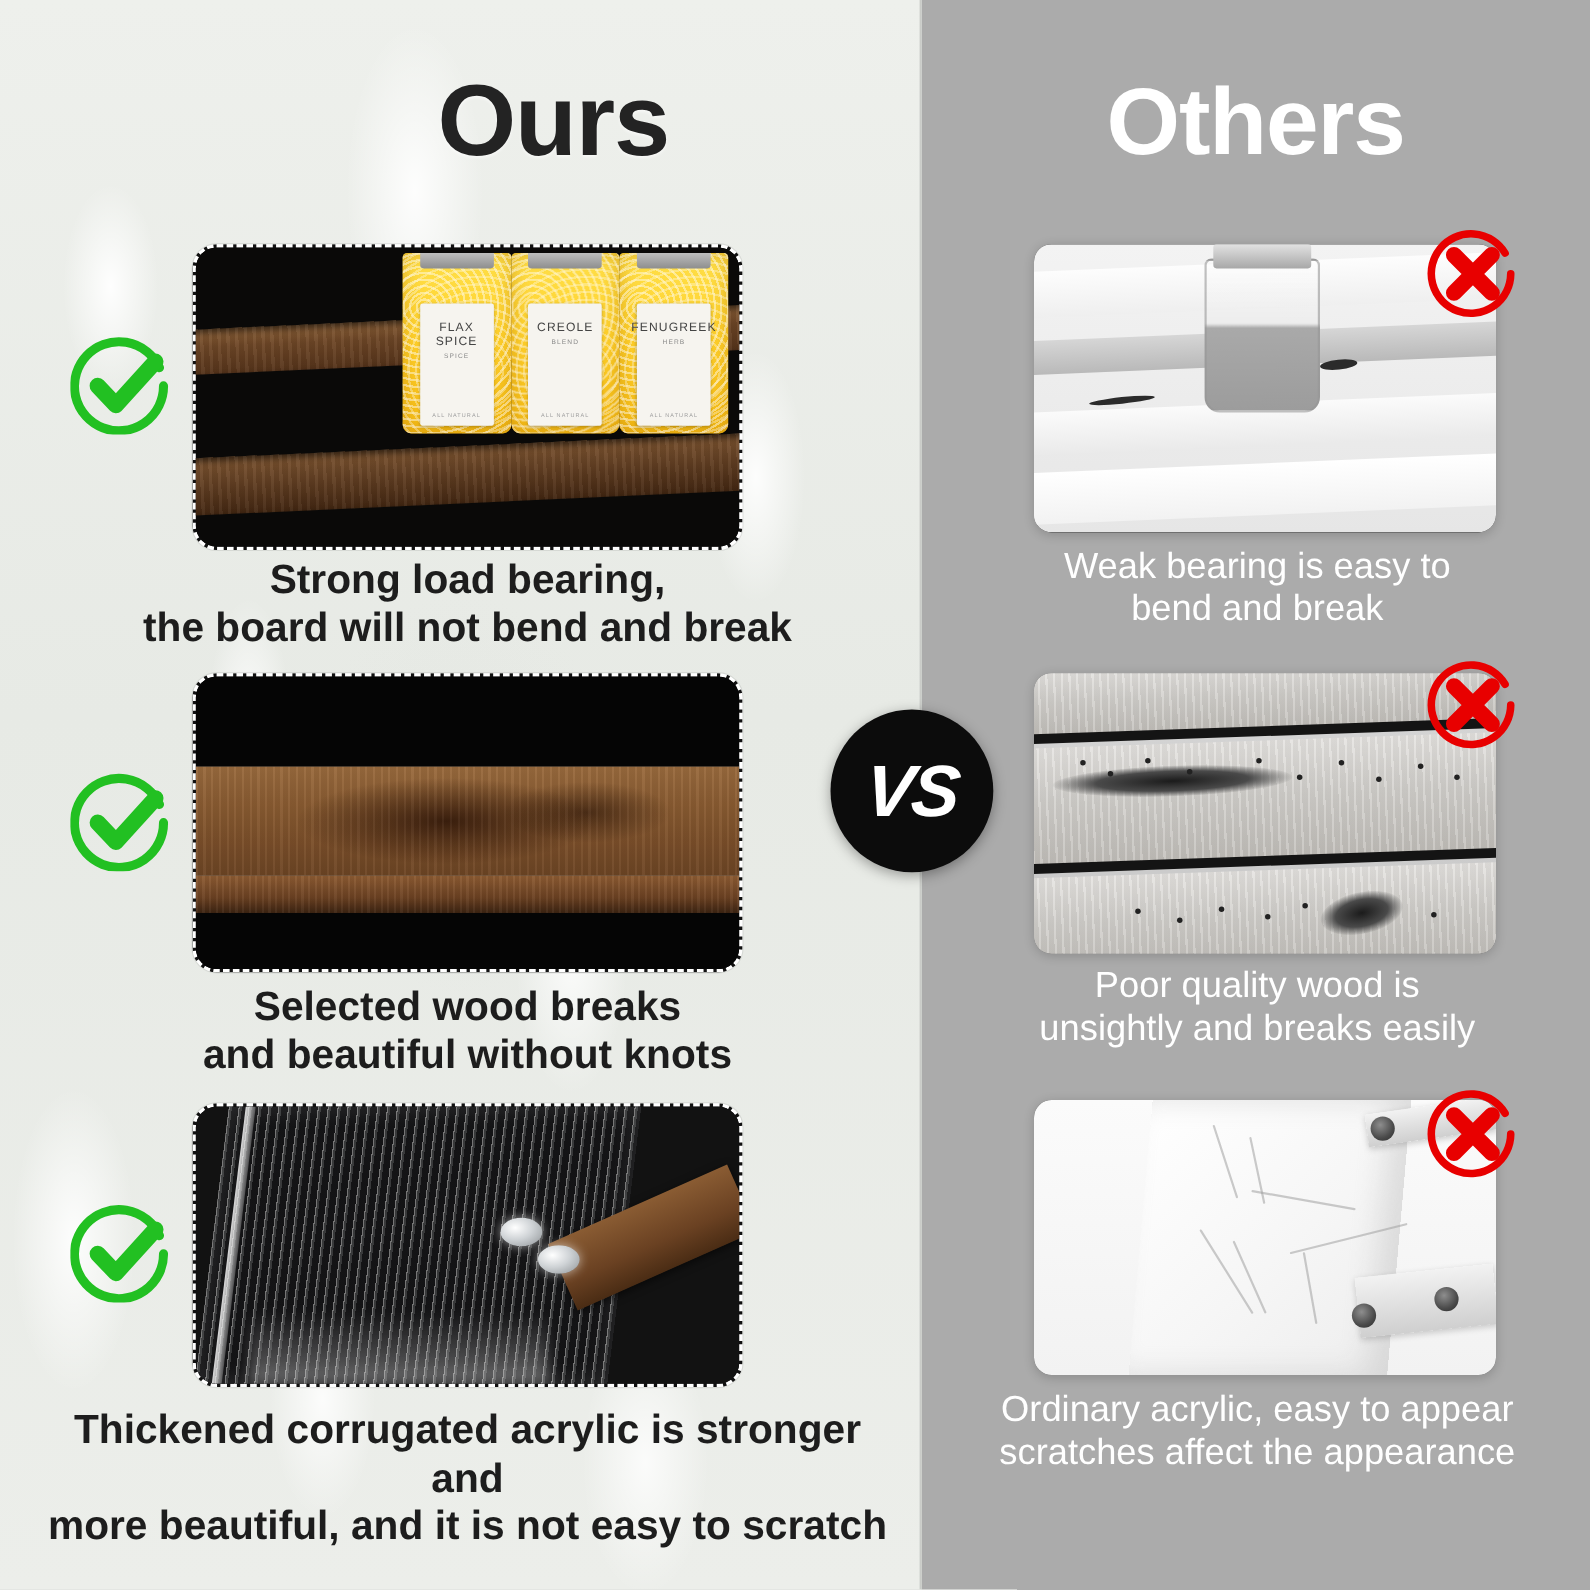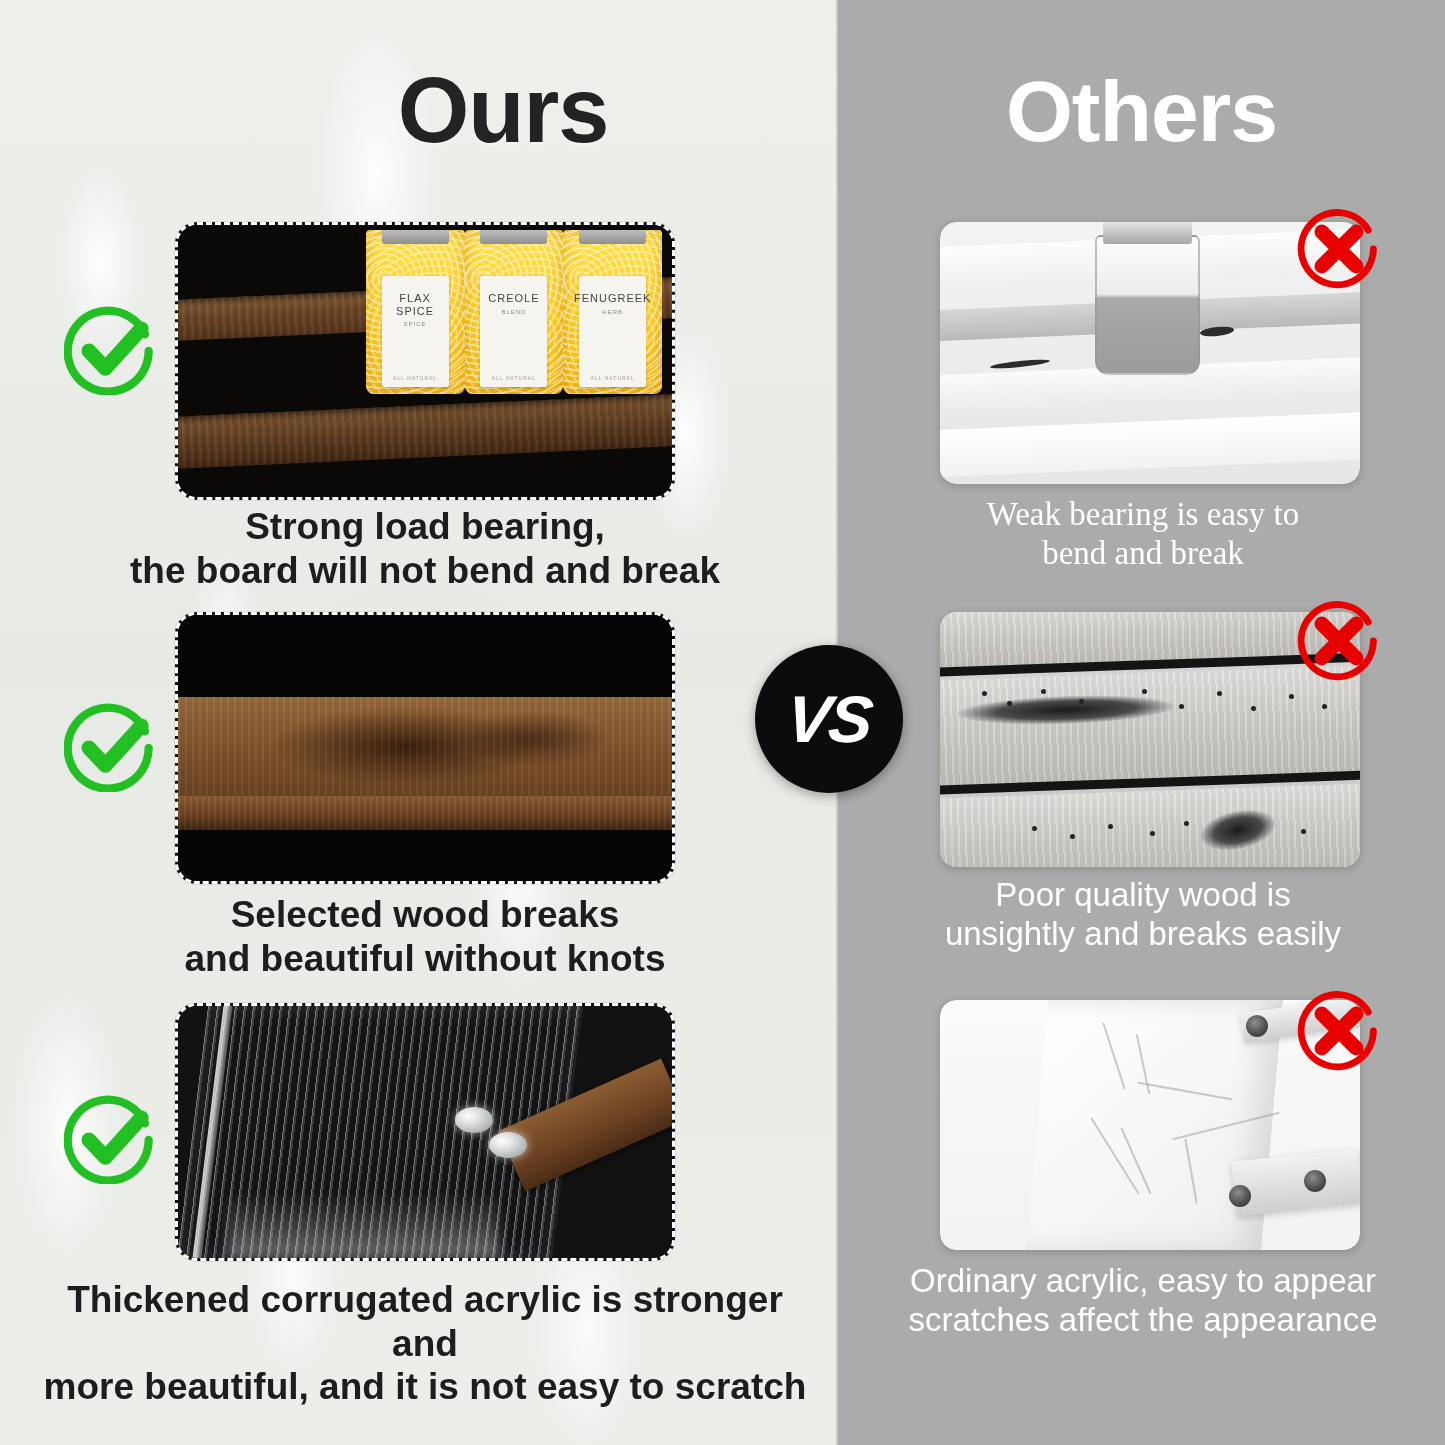--- a/index.html
+++ b/index.html
@@ -387,21 +387,21 @@
     </div>
   </div>
 
   <div class="mark" style="left:1296px;top:206px;">
     <svg class="cross-icon" viewBox="0 0 100 100">
       <path d="M84 28 A42 42 0 1 0 90 50" fill="none" stroke="#E80000" stroke-width="8" stroke-linecap="round"></path>
       <path d="M30 30 L70 70 M70 30 L30 70" fill="none" stroke="#E80000" stroke-width="17" stroke-linecap="round"></path>
     </svg>
   </div>
 
-  <div class="cap cap-right" style="top:495px;font-family:Liberation Serif, serif;">
+  <div class="cap cap-right" style="top:495px;">
     <span>Weak bearing is easy to</span>
     <span>bend and break</span>
   </div>
 
   <div class="photo photo-right" style="top:612px;height:255px;">
     <div class="gphoto gwood">
       <div class="gplank p1"></div>
       <div class="gap g1"></div>
       <div class="gplank p2"></div>
       <div class="gap g2"></div>

